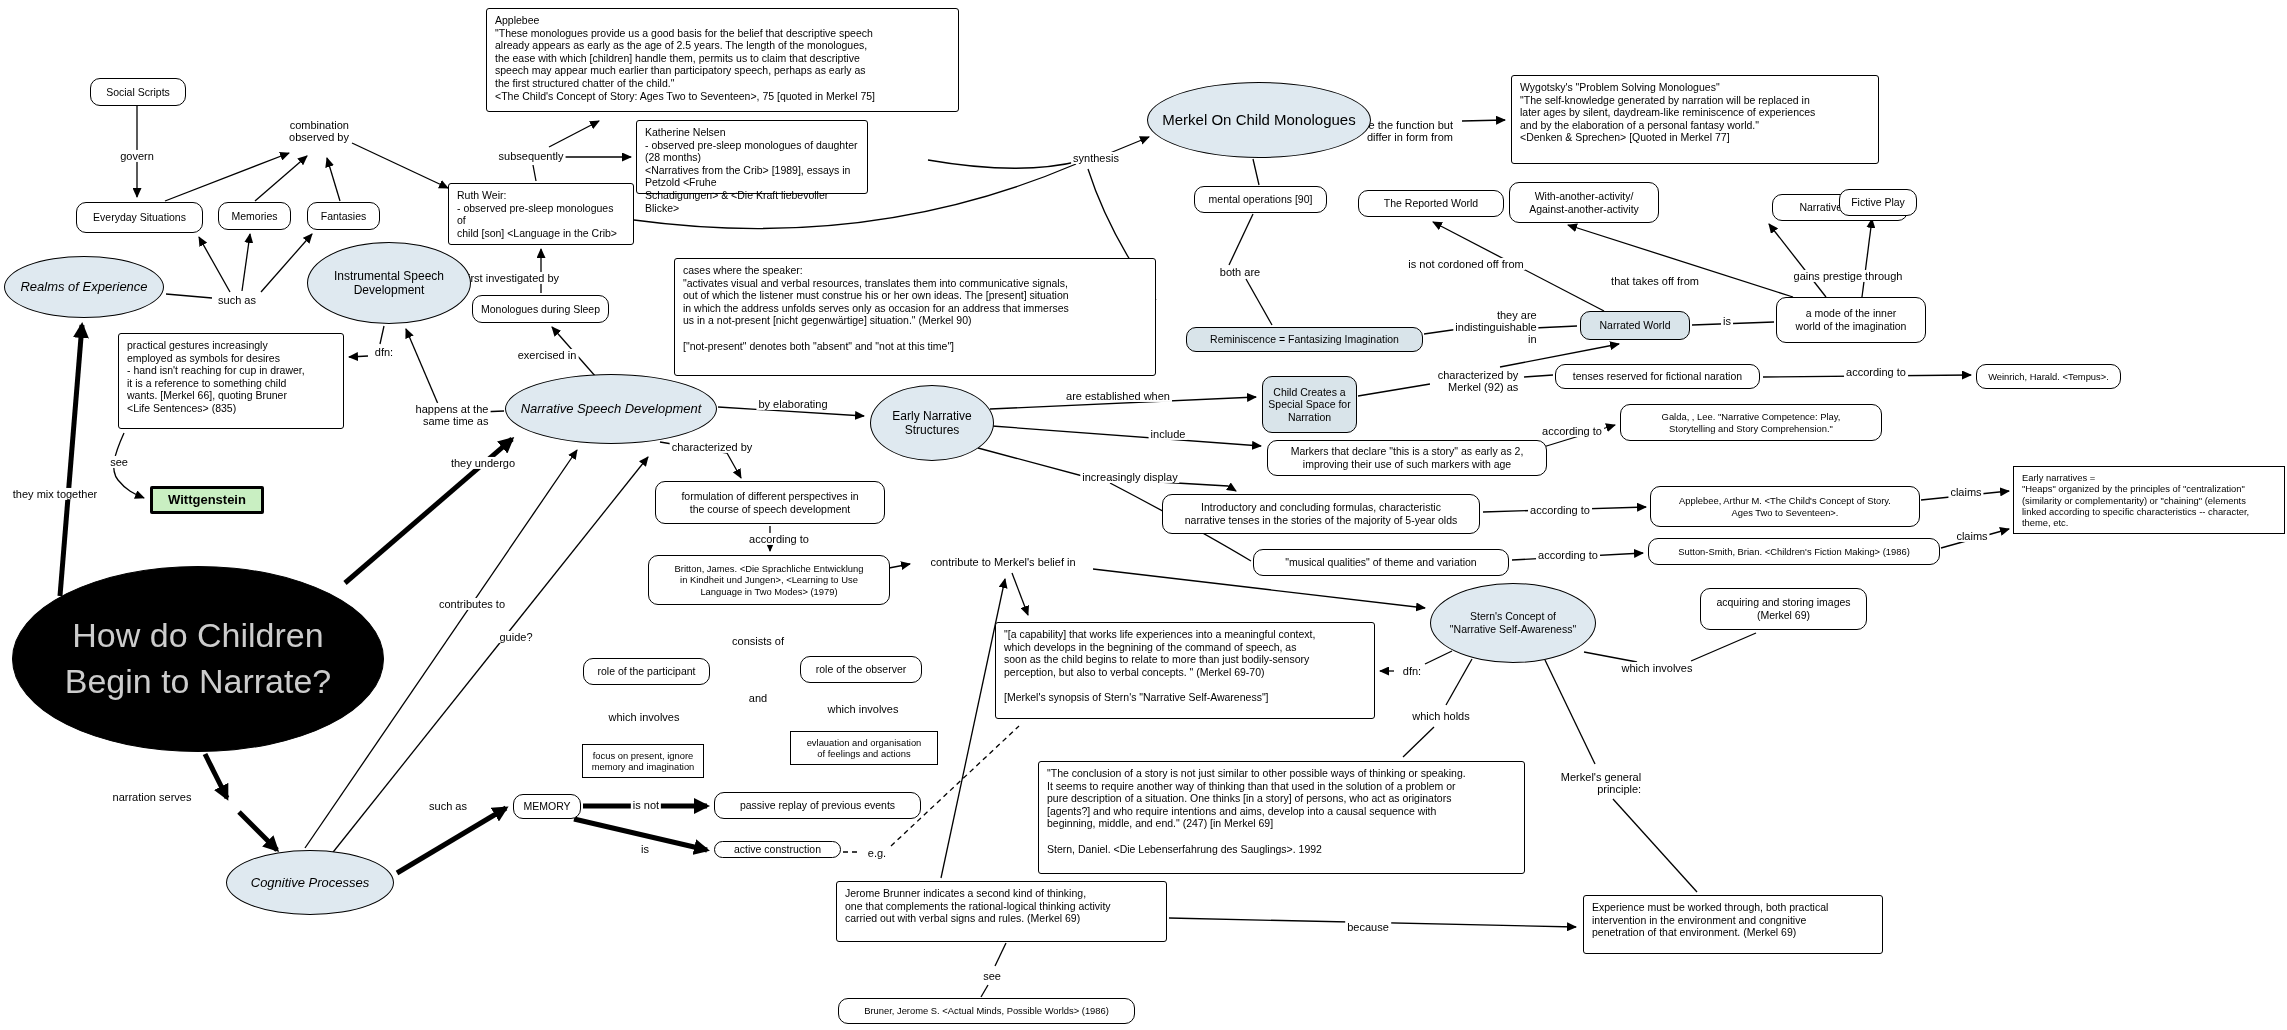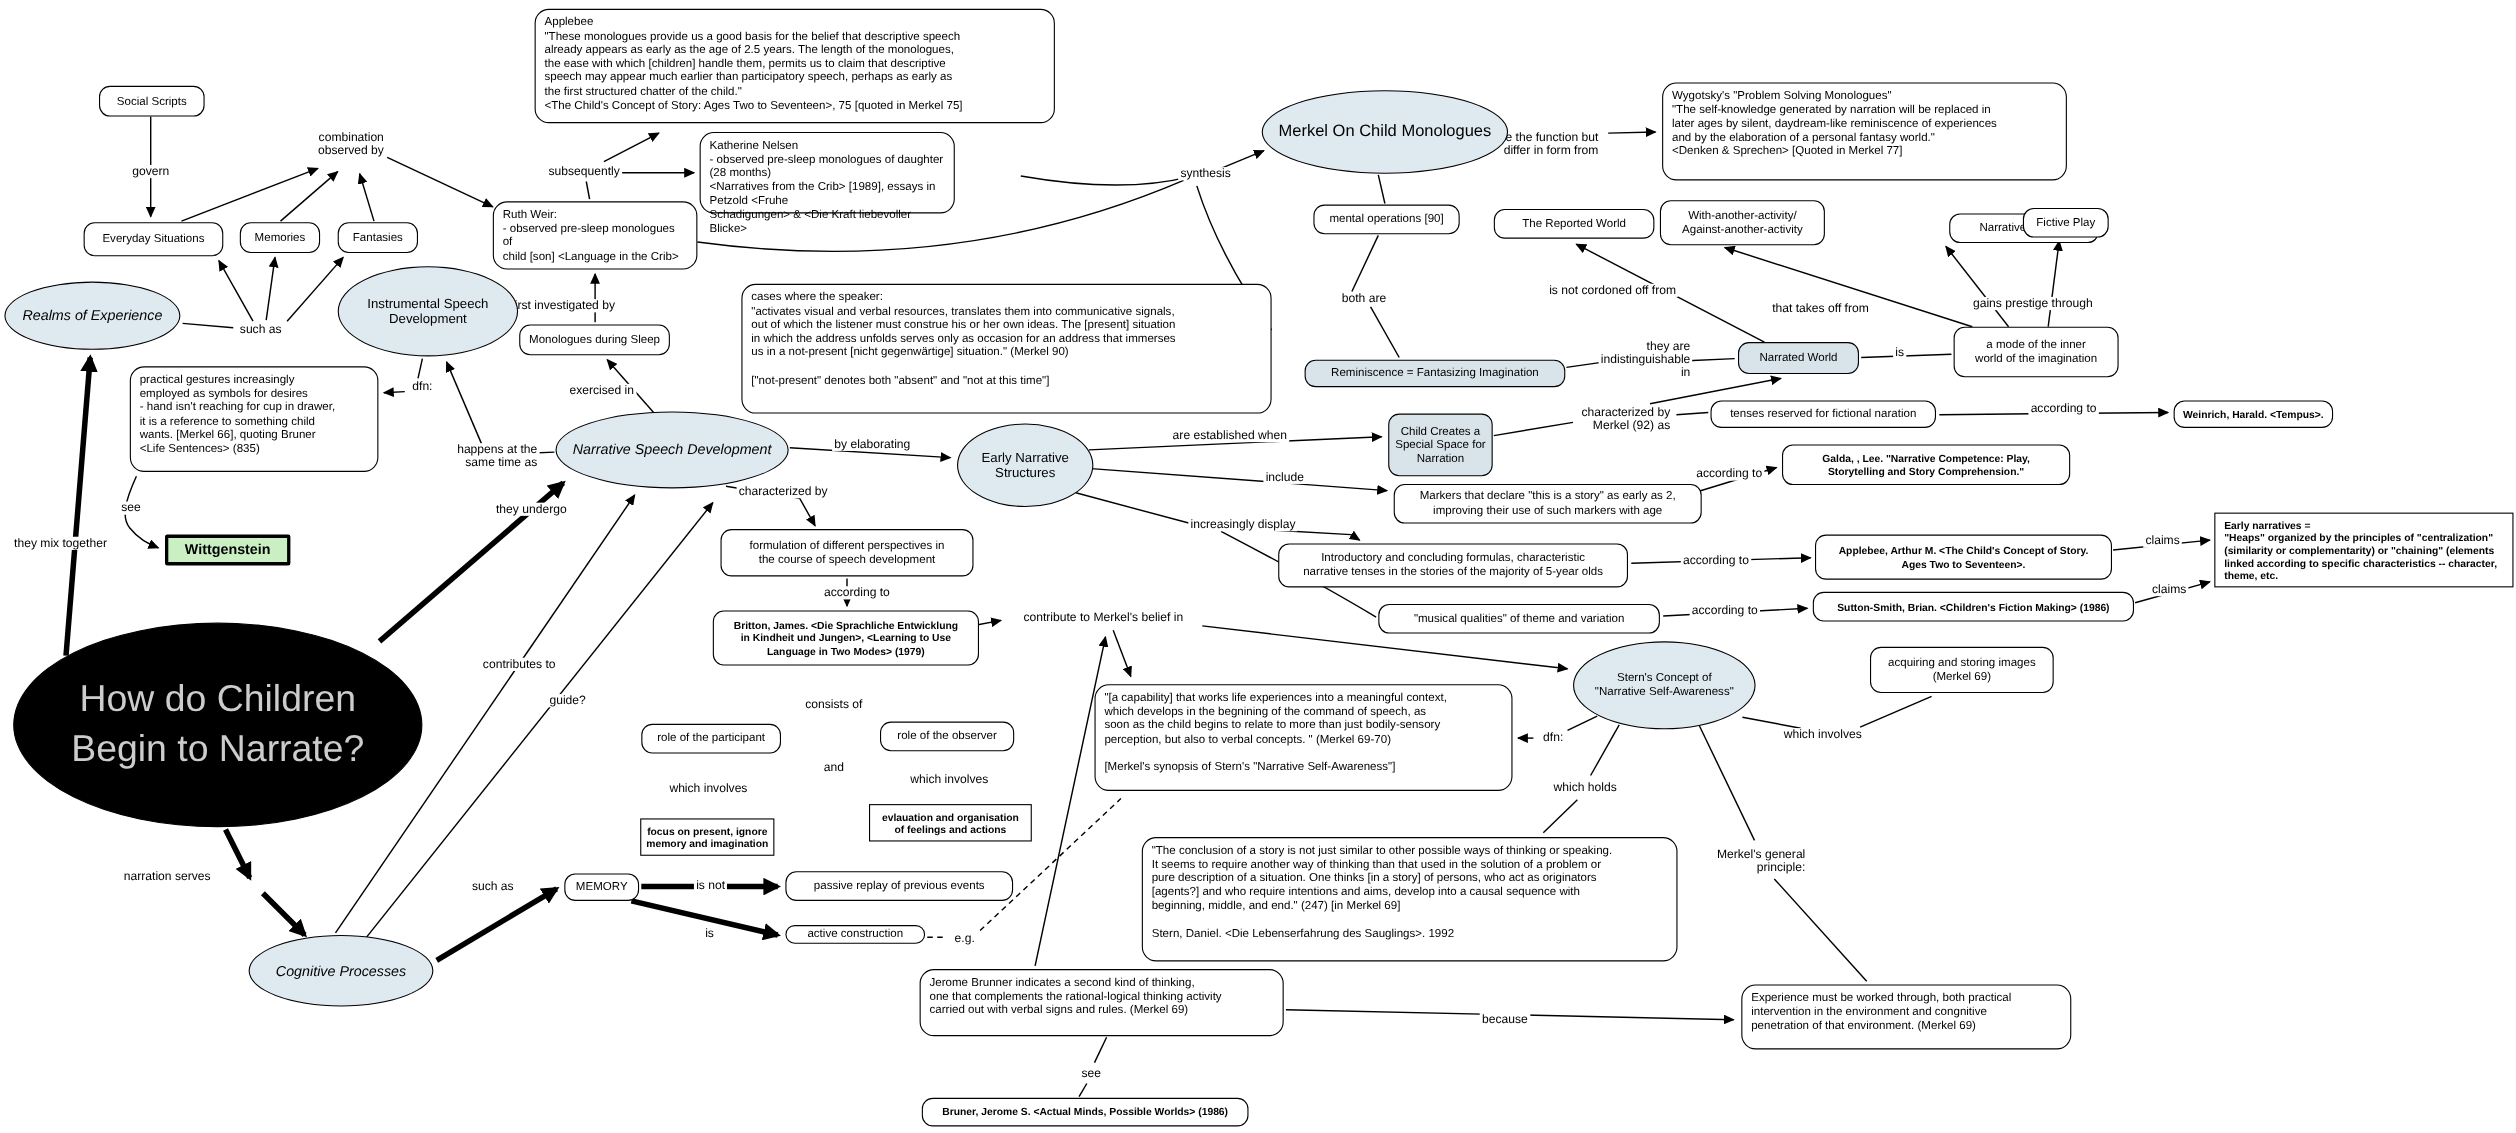--- a/index.html
+++ b/index.html
@@ -1,25 +1,25 @@
 <!DOCTYPE html>
 <html><head>
 <meta charset="utf-8">
 <style>
   html,body{margin:0;padding:0;background:#fff;font-family:"Liberation Sans",sans-serif;}
   #map{position:relative;width:2287px;height:1030px;background:#fff;overflow:hidden;}
   #edges{position:absolute;left:0;top:0;z-index:0;}
   .nd{position:absolute;box-sizing:border-box;background:#fff;border:1.3px solid #000;border-radius:10px;
       display:flex;align-items:center;justify-content:center;text-align:center;
       font-size:10.5px;line-height:1.2;white-space:pre-line;padding:2px 4px;z-index:2;color:#000;}
-  .para{text-align:left;justify-content:flex-start;align-items:flex-start;border-radius:13px;padding:5px 8px;}
+  .para{text-align:left;justify-content:flex-start;align-items:flex-start;border-radius:3px;padding:5px 8px;}
   .ell{border-radius:50%;background:#dfe9f0;}
   .fillb{background:#d9e4ea;}
   .sharp{border-radius:0;}
-  .cite{font-weight:bold;font-size:9.4px;}
+  .cite{font-weight:normal;font-size:9.4px;}
   .big{font-size:15px;}
   .mid{font-size:13px;font-style:italic;}
   .sm12{font-size:12px;}
   .witt{background:#c9efc2;border:3px solid #000;font-weight:bold;font-size:13px;border-radius:2px;}
   .question{background:#000;color:#ccc;font-size:34px;border-radius:50%;line-height:1.35;}
   .lbl{position:absolute;transform:translate(-50%,-50%);background:#fff;font-size:11px;text-align:right;
        white-space:pre-line;line-height:1.1;padding:0 2px;z-index:1;color:#000;}
 </style>
 </head>
 <body>

